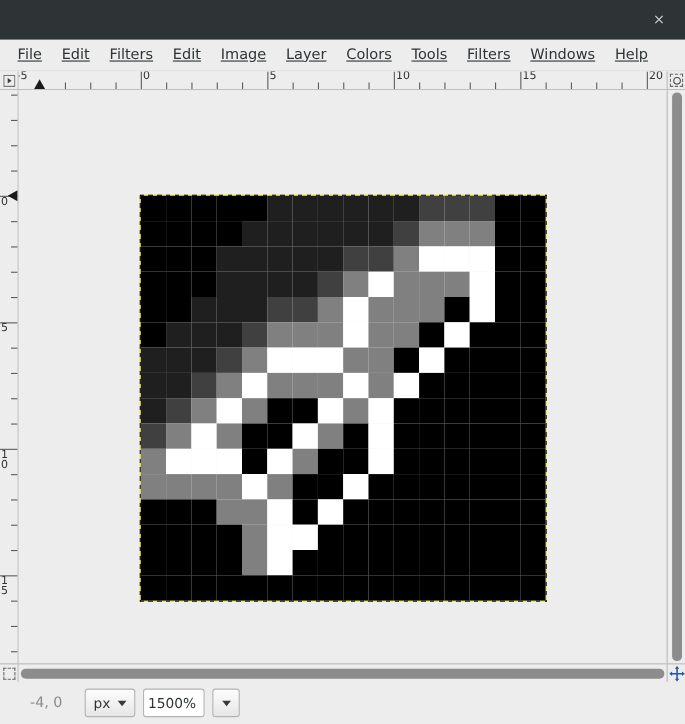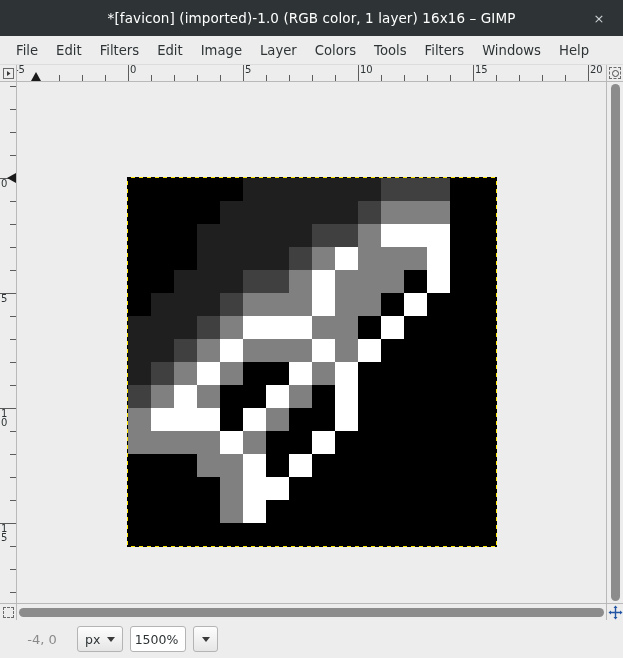--- a/index.html
+++ b/index.html
@@ -30,21 +30,21 @@
   
   .menubar {
     height: 29px; min-height: 29px;
     background: #ededed;
     border-bottom: 1px solid #dcdcdc;
     display: flex; align-items: center;
     padding-left: 7px;
     font-size: 13.2px; color: #2e3436;
   }
   .menubar .menu-item {
-    padding: 3px 9px; cursor: default; white-space: nowrap;
+    padding: 3px 9px; cursor: default; white-space: nowrap; text-decoration: underline;
   }
 
   
   .editor {
     flex: 1; display: grid;
     grid-template-columns: 17px 1fr 17px;
     grid-template-rows: 17px 1fr 17px;
     background: #ededed;
   }
   .corner-tl, .corner-tr, .corner-bl, .corner-br {
@@ -182,21 +182,20 @@
     display: flex; align-items: center; justify-content: center; cursor: pointer;
   }
   .status-msg { display: flex; align-items: center; gap: 6px; margin-left: 3px; }
 </style>
 </head>
 <body>
 
 <div id="app">
 
   <div class="titlebar">
-    <div class="title">*[favicon] (imported)-1.0 (RGB color, 1 layer) 16x16 – GIMP</div>
     <div class="closebtn">×</div>
   </div>
 
   <div class="menubar">
     <div class="menu-item">File</div>
     <div class="menu-item">Edit</div>
     <div class="menu-item">Filters</div>
     <div class="menu-item">Edit</div>
     <div class="menu-item">Image</div>
     <div class="menu-item">Layer</div>

